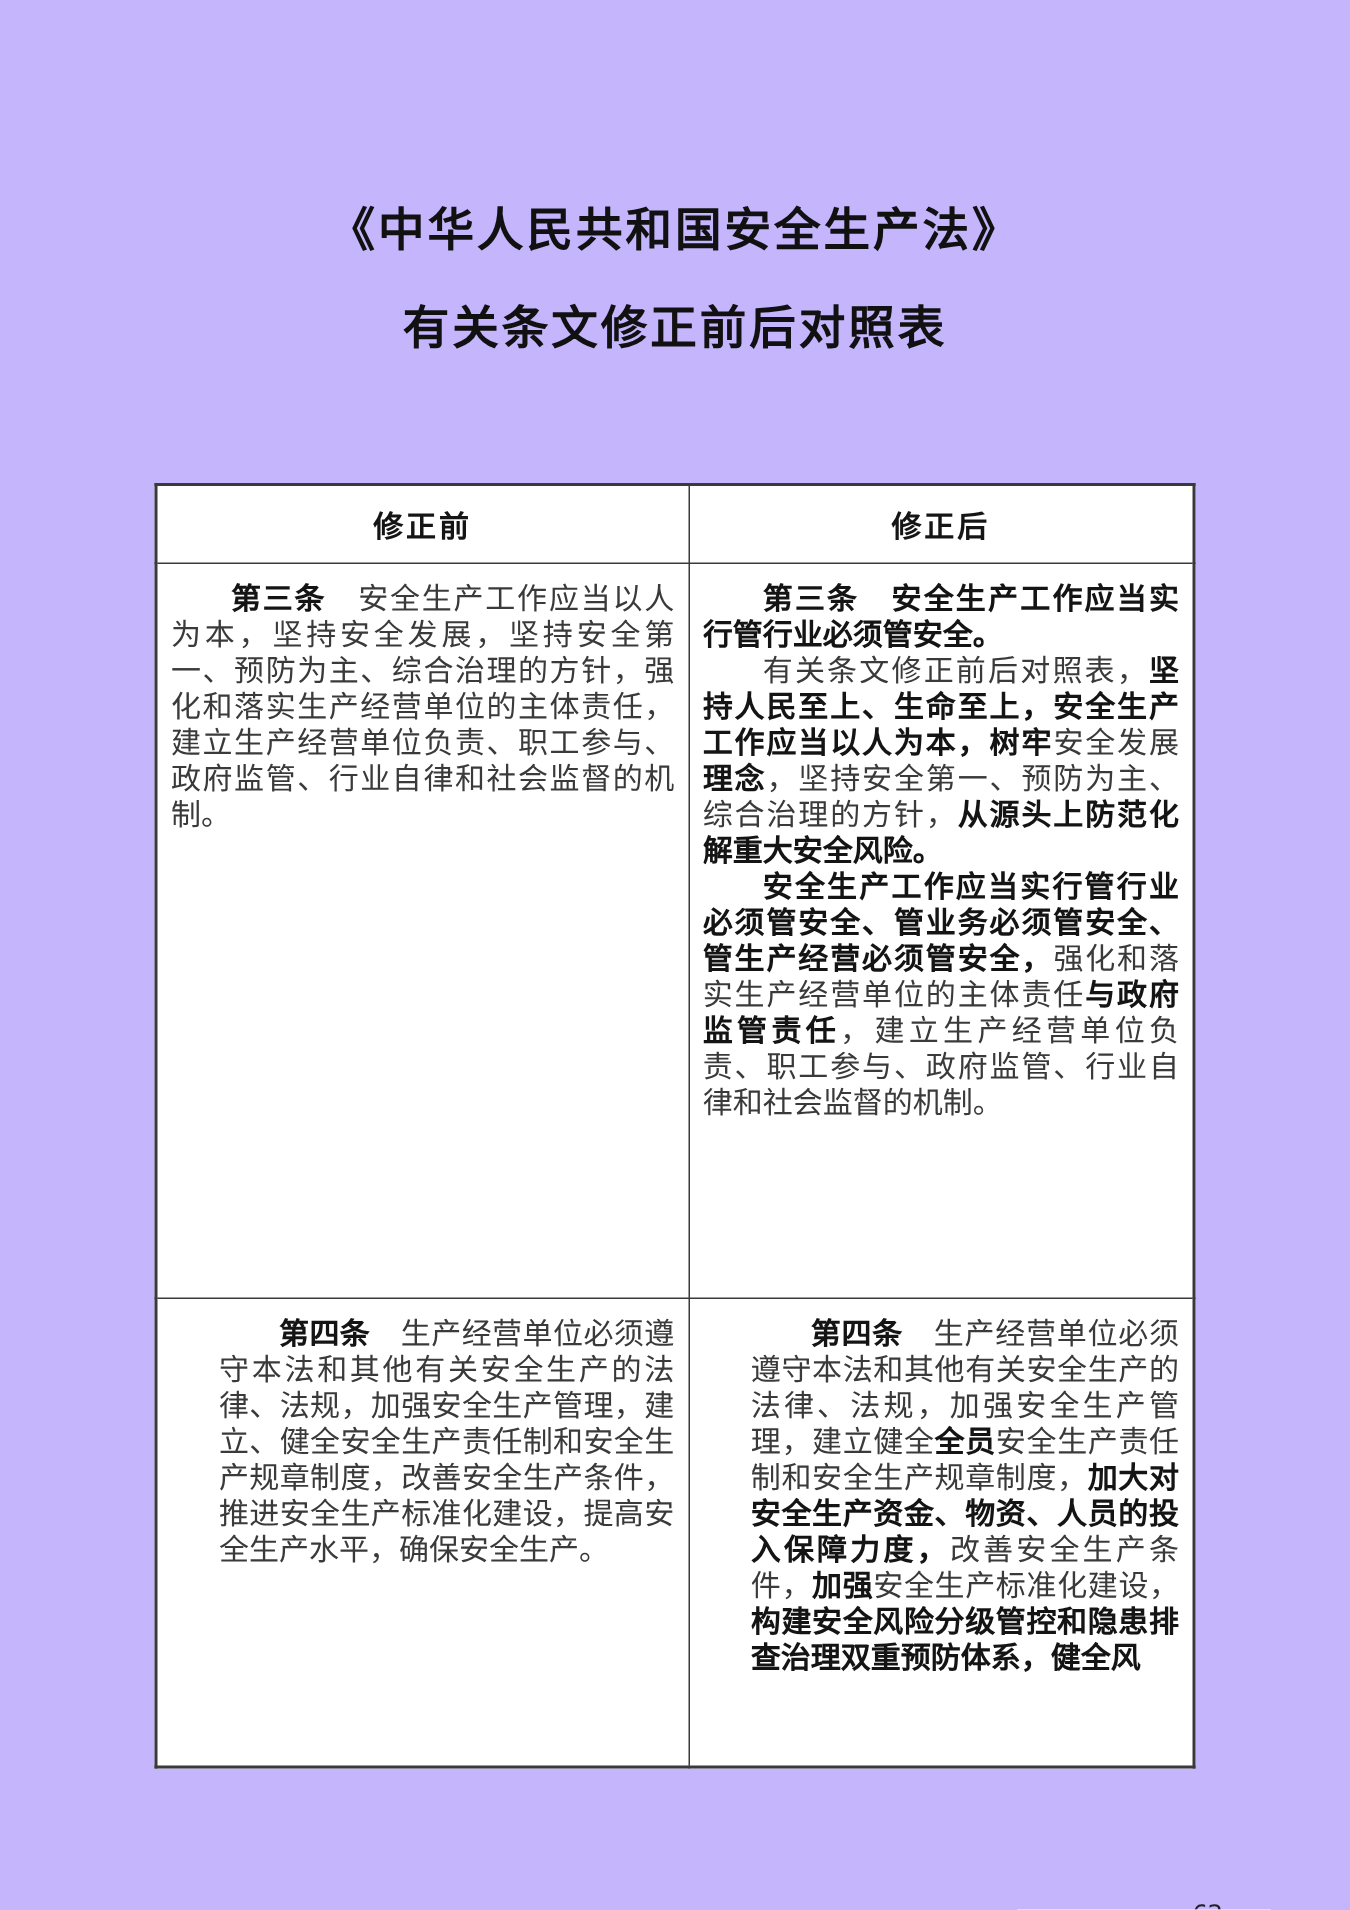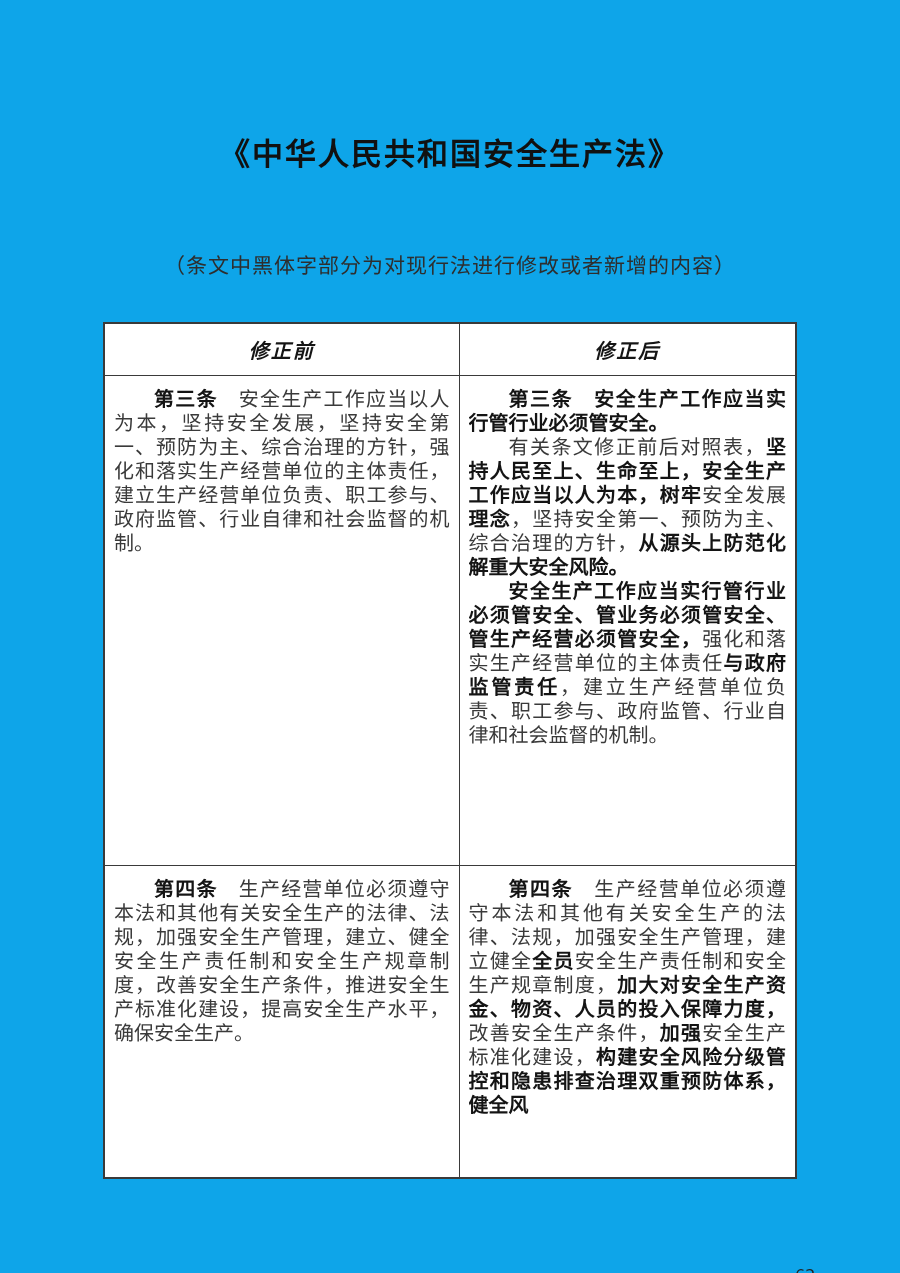--- a/index.html
+++ b/index.html
@@ -1,21 +1,21 @@
 <!DOCTYPE html>
 <html lang="zh-CN"><head>
 <meta charset="utf-8">
 <style>
   html, body { margin: 0; padding: 0; background: #e8e8e8; }
   .page {
     position: relative;
     width: 900px;
     height: 1273px;
     margin: 0 auto;
-    background: #0ea5e9;
+    background: #c4b5fd;
     overflow: hidden;
     font-family: "DejaVu Serif", serif;
     color: #2a2a2a;
   }
   .title-block {
     position: absolute;
     top: 122px;
     left: 0;
     width: 100%;
     text-align: center;
@@ -54,32 +54,31 @@
   table.cmp { border-width: 2px; }
   table.cmp th {
     height: 49px;
     font-size: 20px;
     font-weight: 700;
     font-family: "DejaVu Sans", sans-serif;
     color: #151515;
     text-align: center;
     vertical-align: middle;
     letter-spacing: 2px;
-    font-style: italic;
   }
   table.cmp td {
     vertical-align: top;
     padding: 11px 9px 0 9px;
     font-size: 20px;
     line-height: 24px;
     text-align: justify;
   }
   .cell-clip { overflow: hidden; }
   tr.body-row-0 .cell-clip { height: 478px; }
-  tr.body-row-1 .cell-clip { height: 300px; }
+  tr.body-row-1 .cell-clip { height: 300px; margin-left: 32px; }
   .cell-clip p {
     margin: 0;
     padding: 0;
     text-indent: 2em;
   }
   .run-song {
     font-family: "DejaVu Serif", serif;
     font-weight: 400;
     color: #3a3a3a;
   }
@@ -97,23 +96,23 @@
     color: #222;
   }
 </style>
 </head>
 <body>
 
 <div class="page">
 
   <div class="title-block">
     <div class="title-line">《中华人民共和国安全生产法》</div>
+    <div class="title-line">有关条文修正前后对照表</div>
   </div>
 
-  <div class="subtitle">（条文中黑体字部分为对现行法进行修改或者新增的内容）</div>
 
   <table class="cmp">
     <colgroup>
       <col style="width:355px">
       <col style="width:337px">
     </colgroup>
     <thead>
       <tr>
         <th>修正前</th>
         <th>修正后</th>

